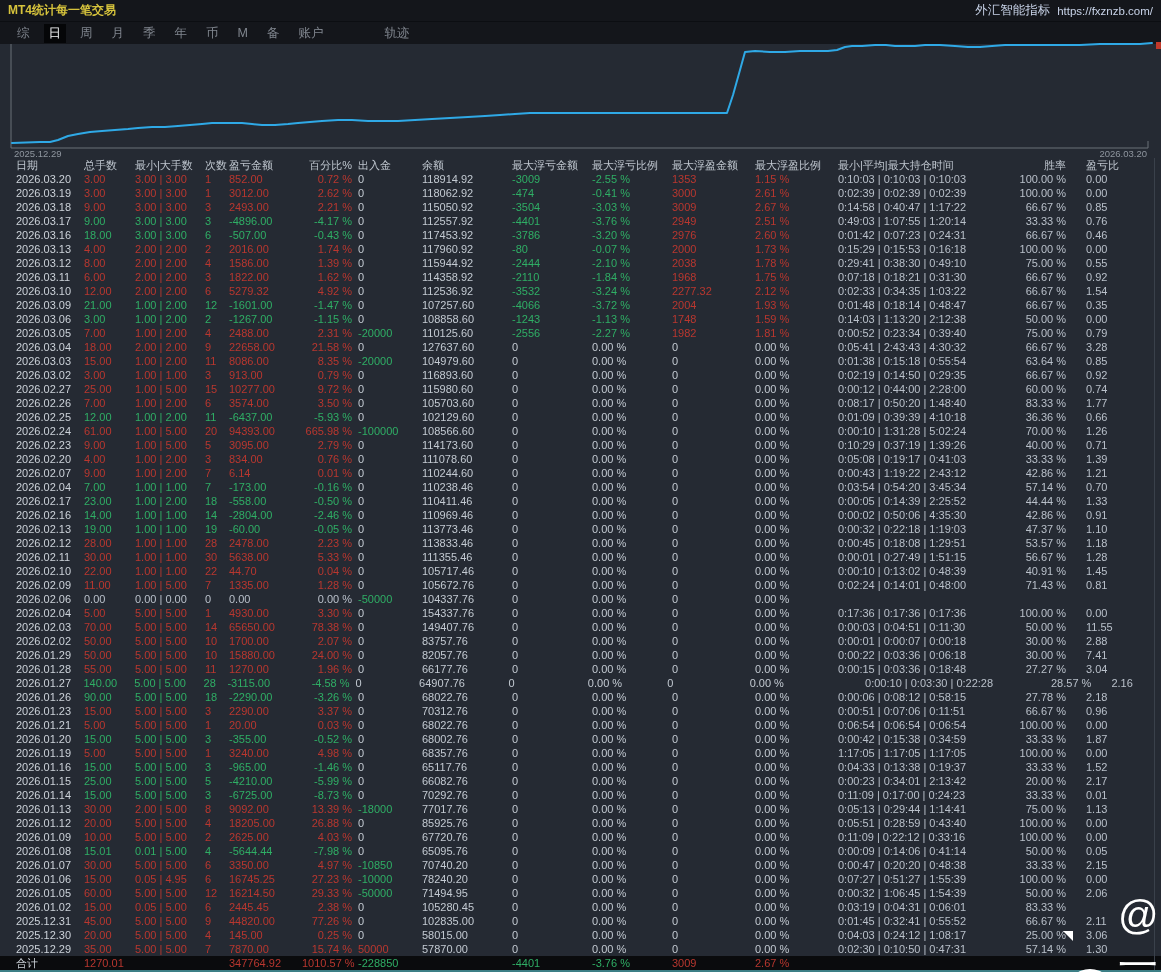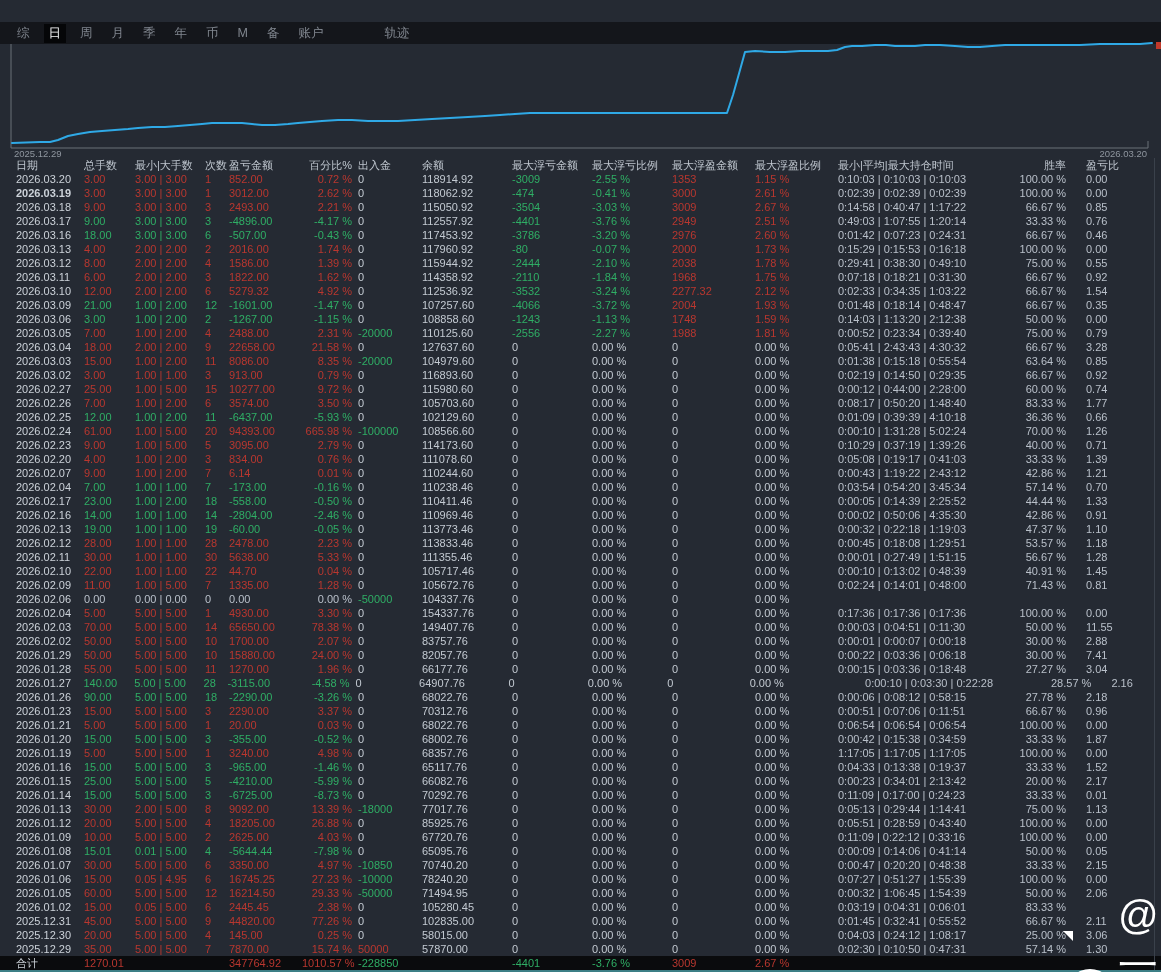--- a/index.html
+++ b/index.html
@@ -48,20 +48,27 @@
            border-top:10px solid #ffffff;border-left:10px solid transparent;z-index:4;}
   .handle{color:#ffffff;font-size:40px;font-weight:400;letter-spacing:1px;margin-left:4px;
           font-family:"Liberation Sans","DejaVu Sans",sans-serif;}
   .redtick{position:absolute;left:1156px;top:42px;width:5px;height:7px;background:#c0392b;}
 </style>
 </head>
 <body>
 
 <div id="app">
 
+  <div class="titlebar">
+    <span class="title">MT4统计每一笔交易</span>
+    <span class="brandwrap">
+      <span class="brand">外汇智能指标</span>
+      <span class="brandurl">https://fxznzb.com/</span>
+    </span>
+  </div>
 
   <div class="tabbar" id="tabbar">
       <span class="tab">综</span>
       <span class="tab active">日</span>
       <span class="tab">周</span>
       <span class="tab">月</span>
       <span class="tab">季</span>
       <span class="tab">年</span>
       <span class="tab">币</span>
       <span class="tab">M</span>
@@ -110,21 +117,21 @@
           <span class="c-plain" style="width: 90px;">118914.92</span>
           <span class="c-green" style="width: 80px;">-3009</span>
           <span class="c-green" style="width: 80px;">-2.55 %</span>
           <span class="c-red" style="width: 83px;">1353</span>
           <span class="c-red" style="width: 83px;">1.15 %</span>
           <span class="c-dim" style="width: 170px;">0:10:03 | 0:10:03 | 0:10:03</span>
           <span class="right c-dim" style="width: 64px;">100.00 %</span>
           <span class="ml c-dim" style="width: 50px;">0.00</span>
         </div>
         <div class="row">
-          <span class="c-date" style="width: 68px; font-weight: bold;">2026.03.19</span>
+          <span class="c-date" style="width: 68px;">2026.03.19</span>
           <span class="c-red" style="width: 51px;">3.00</span>
           <span class="c-red" style="width: 70px;">3.00 | 3.00</span>
           <span class="c-red" style="width: 24px;">1</span>
           <span class="c-red" style="width: 73px;">3012.00</span>
           <span class="right c-red" style="width: 56px;">2.62 %</span>
           <span class="c-plain" style="width: 64px;">0</span>
           <span class="c-plain" style="width: 90px;">118062.92</span>
           <span class="c-green" style="width: 80px;">-474</span>
           <span class="c-green" style="width: 80px;">-0.41 %</span>
           <span class="c-red" style="width: 83px;">3000</span>
@@ -290,21 +297,21 @@
           <span class="c-date" style="width: 68px;">2026.03.05</span>
           <span class="c-red" style="width: 51px;">7.00</span>
           <span class="c-red" style="width: 70px;">1.00 | 2.00</span>
           <span class="c-red" style="width: 24px;">4</span>
           <span class="c-red" style="width: 73px;">2488.00</span>
           <span class="right c-red" style="width: 56px;">2.31 %</span>
           <span class="c-green" style="width: 64px;">-20000</span>
           <span class="c-plain" style="width: 90px;">110125.60</span>
           <span class="c-green" style="width: 80px;">-2556</span>
           <span class="c-green" style="width: 80px;">-2.27 %</span>
-          <span class="c-red" style="width: 83px;">1988</span>
+          <span class="c-red" style="width: 83px;">1982</span>
           <span class="c-red" style="width: 83px;">1.81 %</span>
           <span class="c-dim" style="width: 170px;">0:00:52 | 0:23:34 | 0:39:40</span>
           <span class="right c-dim" style="width: 64px;">75.00 %</span>
           <span class="ml c-dim" style="width: 50px;">0.79</span>
         </div>
         <div class="row">
           <span class="c-date" style="width: 68px;">2026.03.04</span>
           <span class="c-red" style="width: 51px;">18.00</span>
           <span class="c-red" style="width: 70px;">2.00 | 2.00</span>
           <span class="c-red" style="width: 24px;">9</span>

